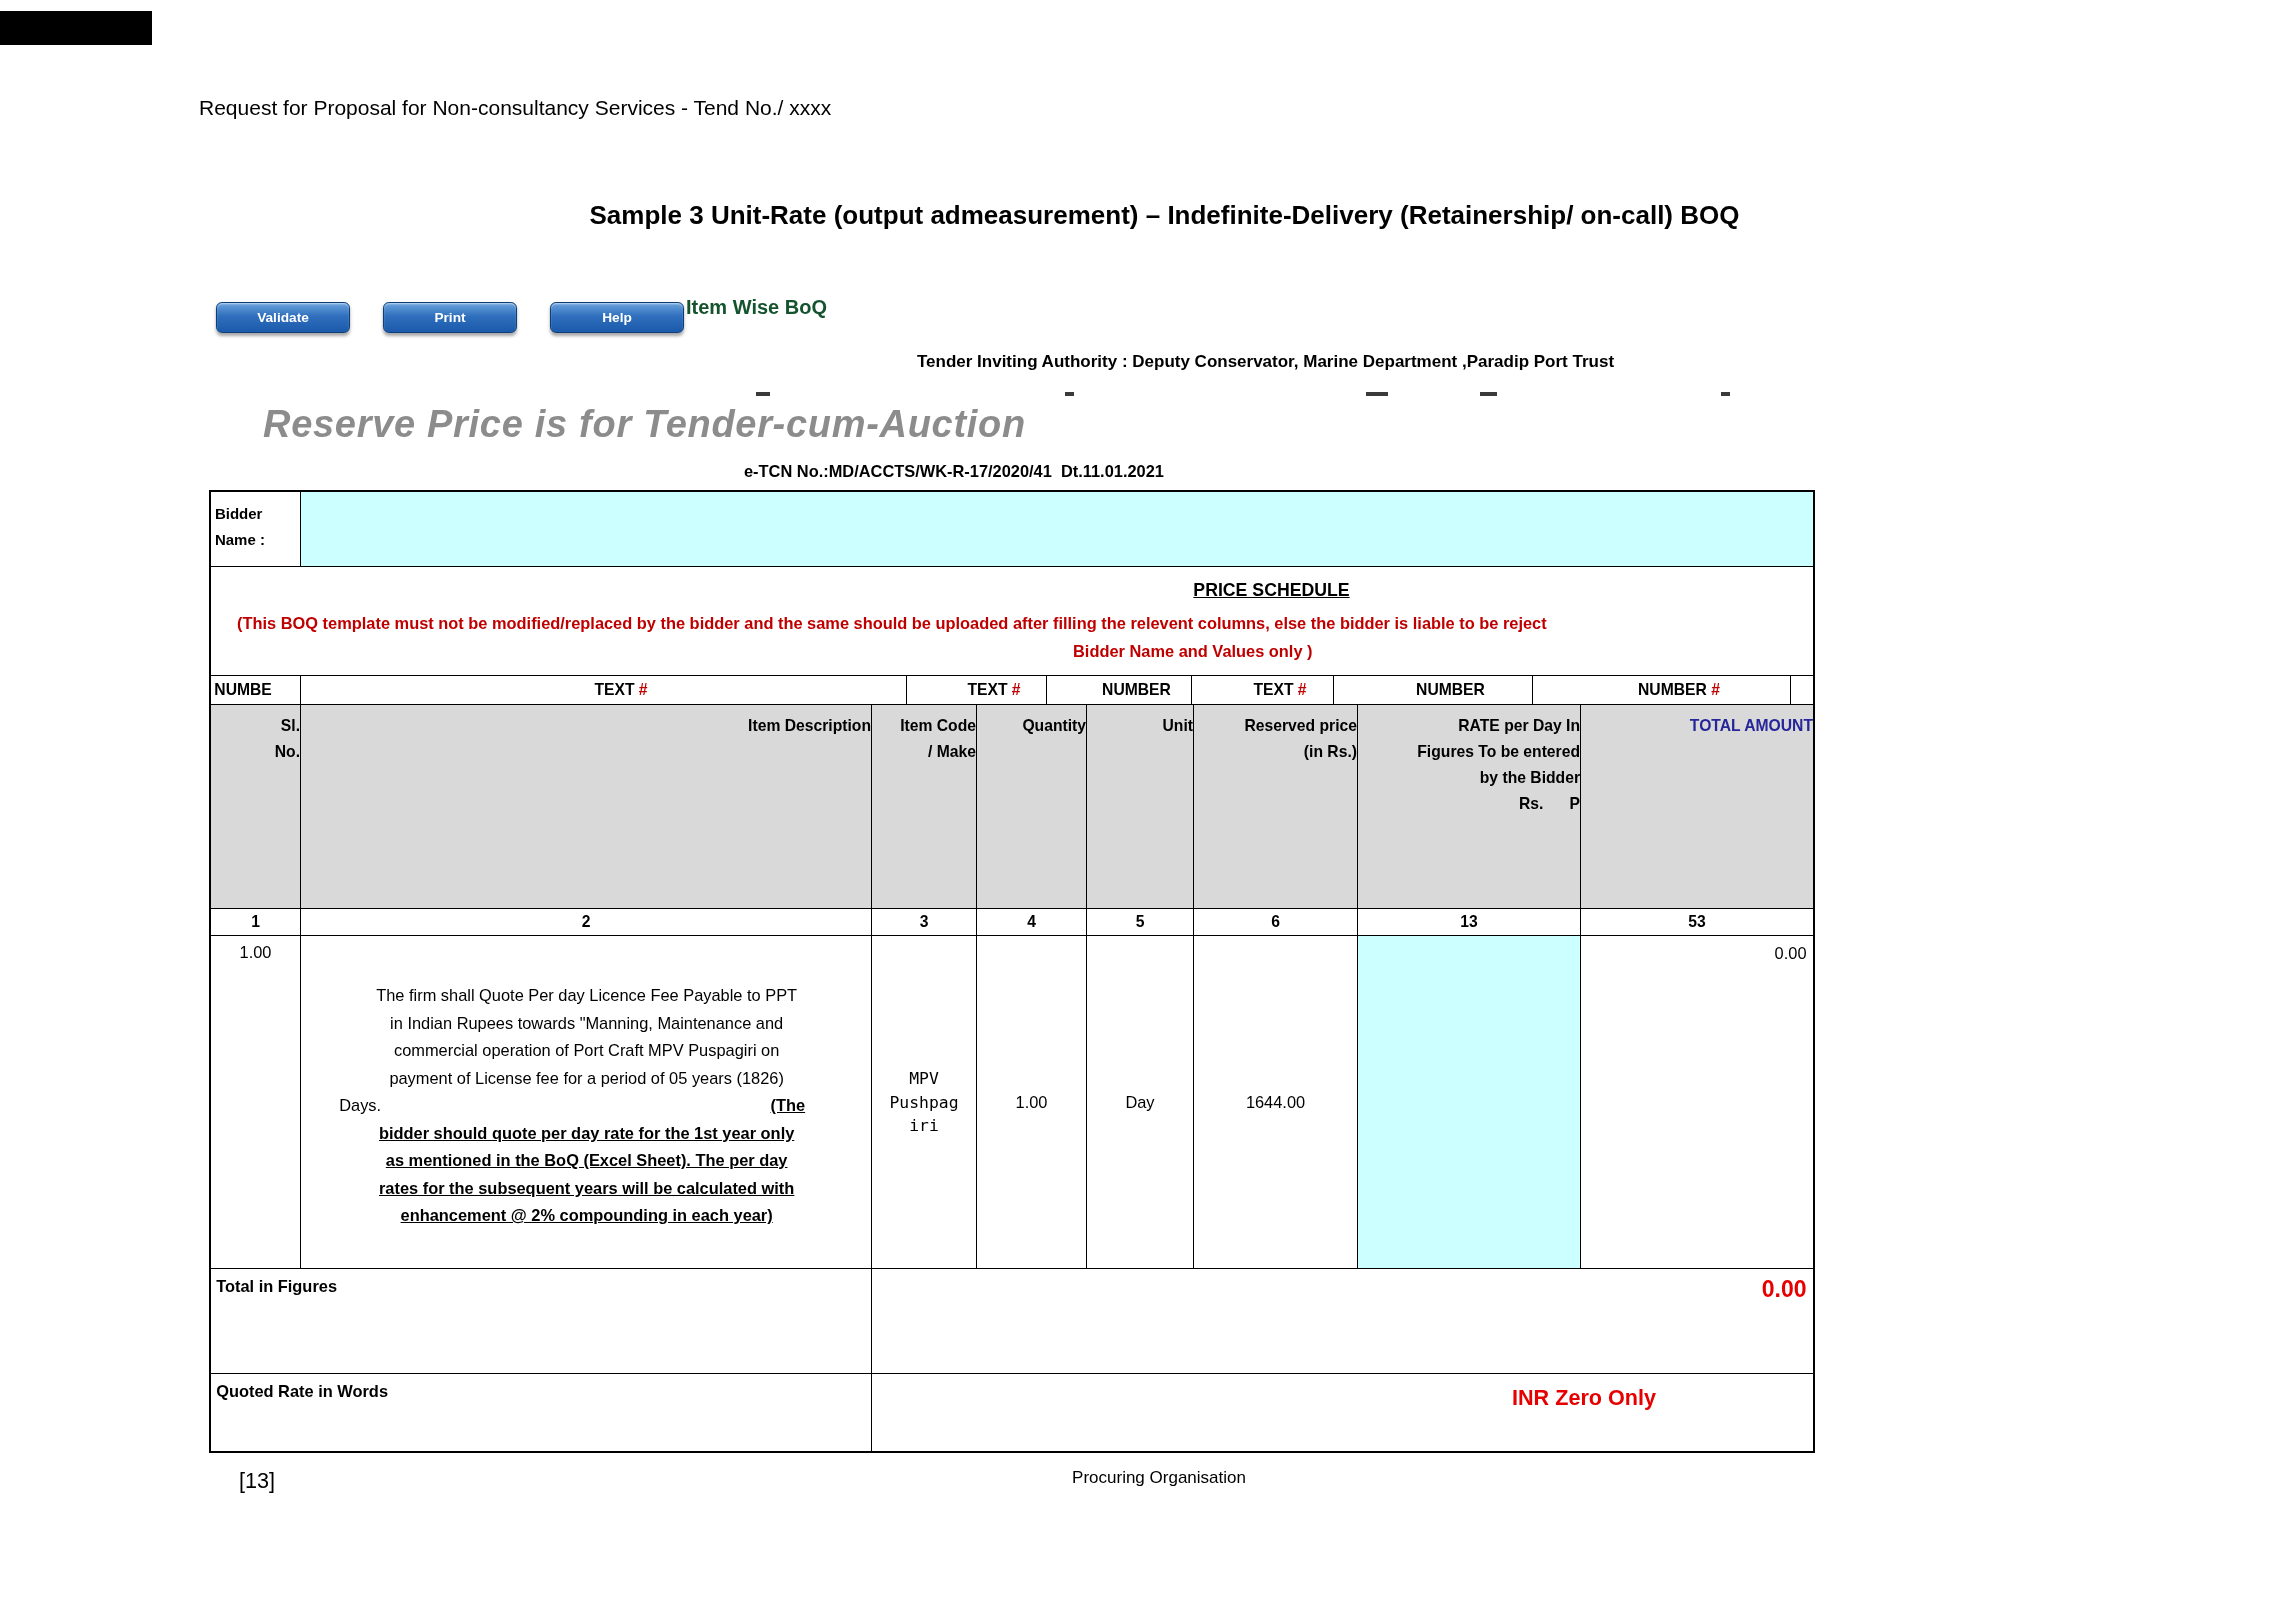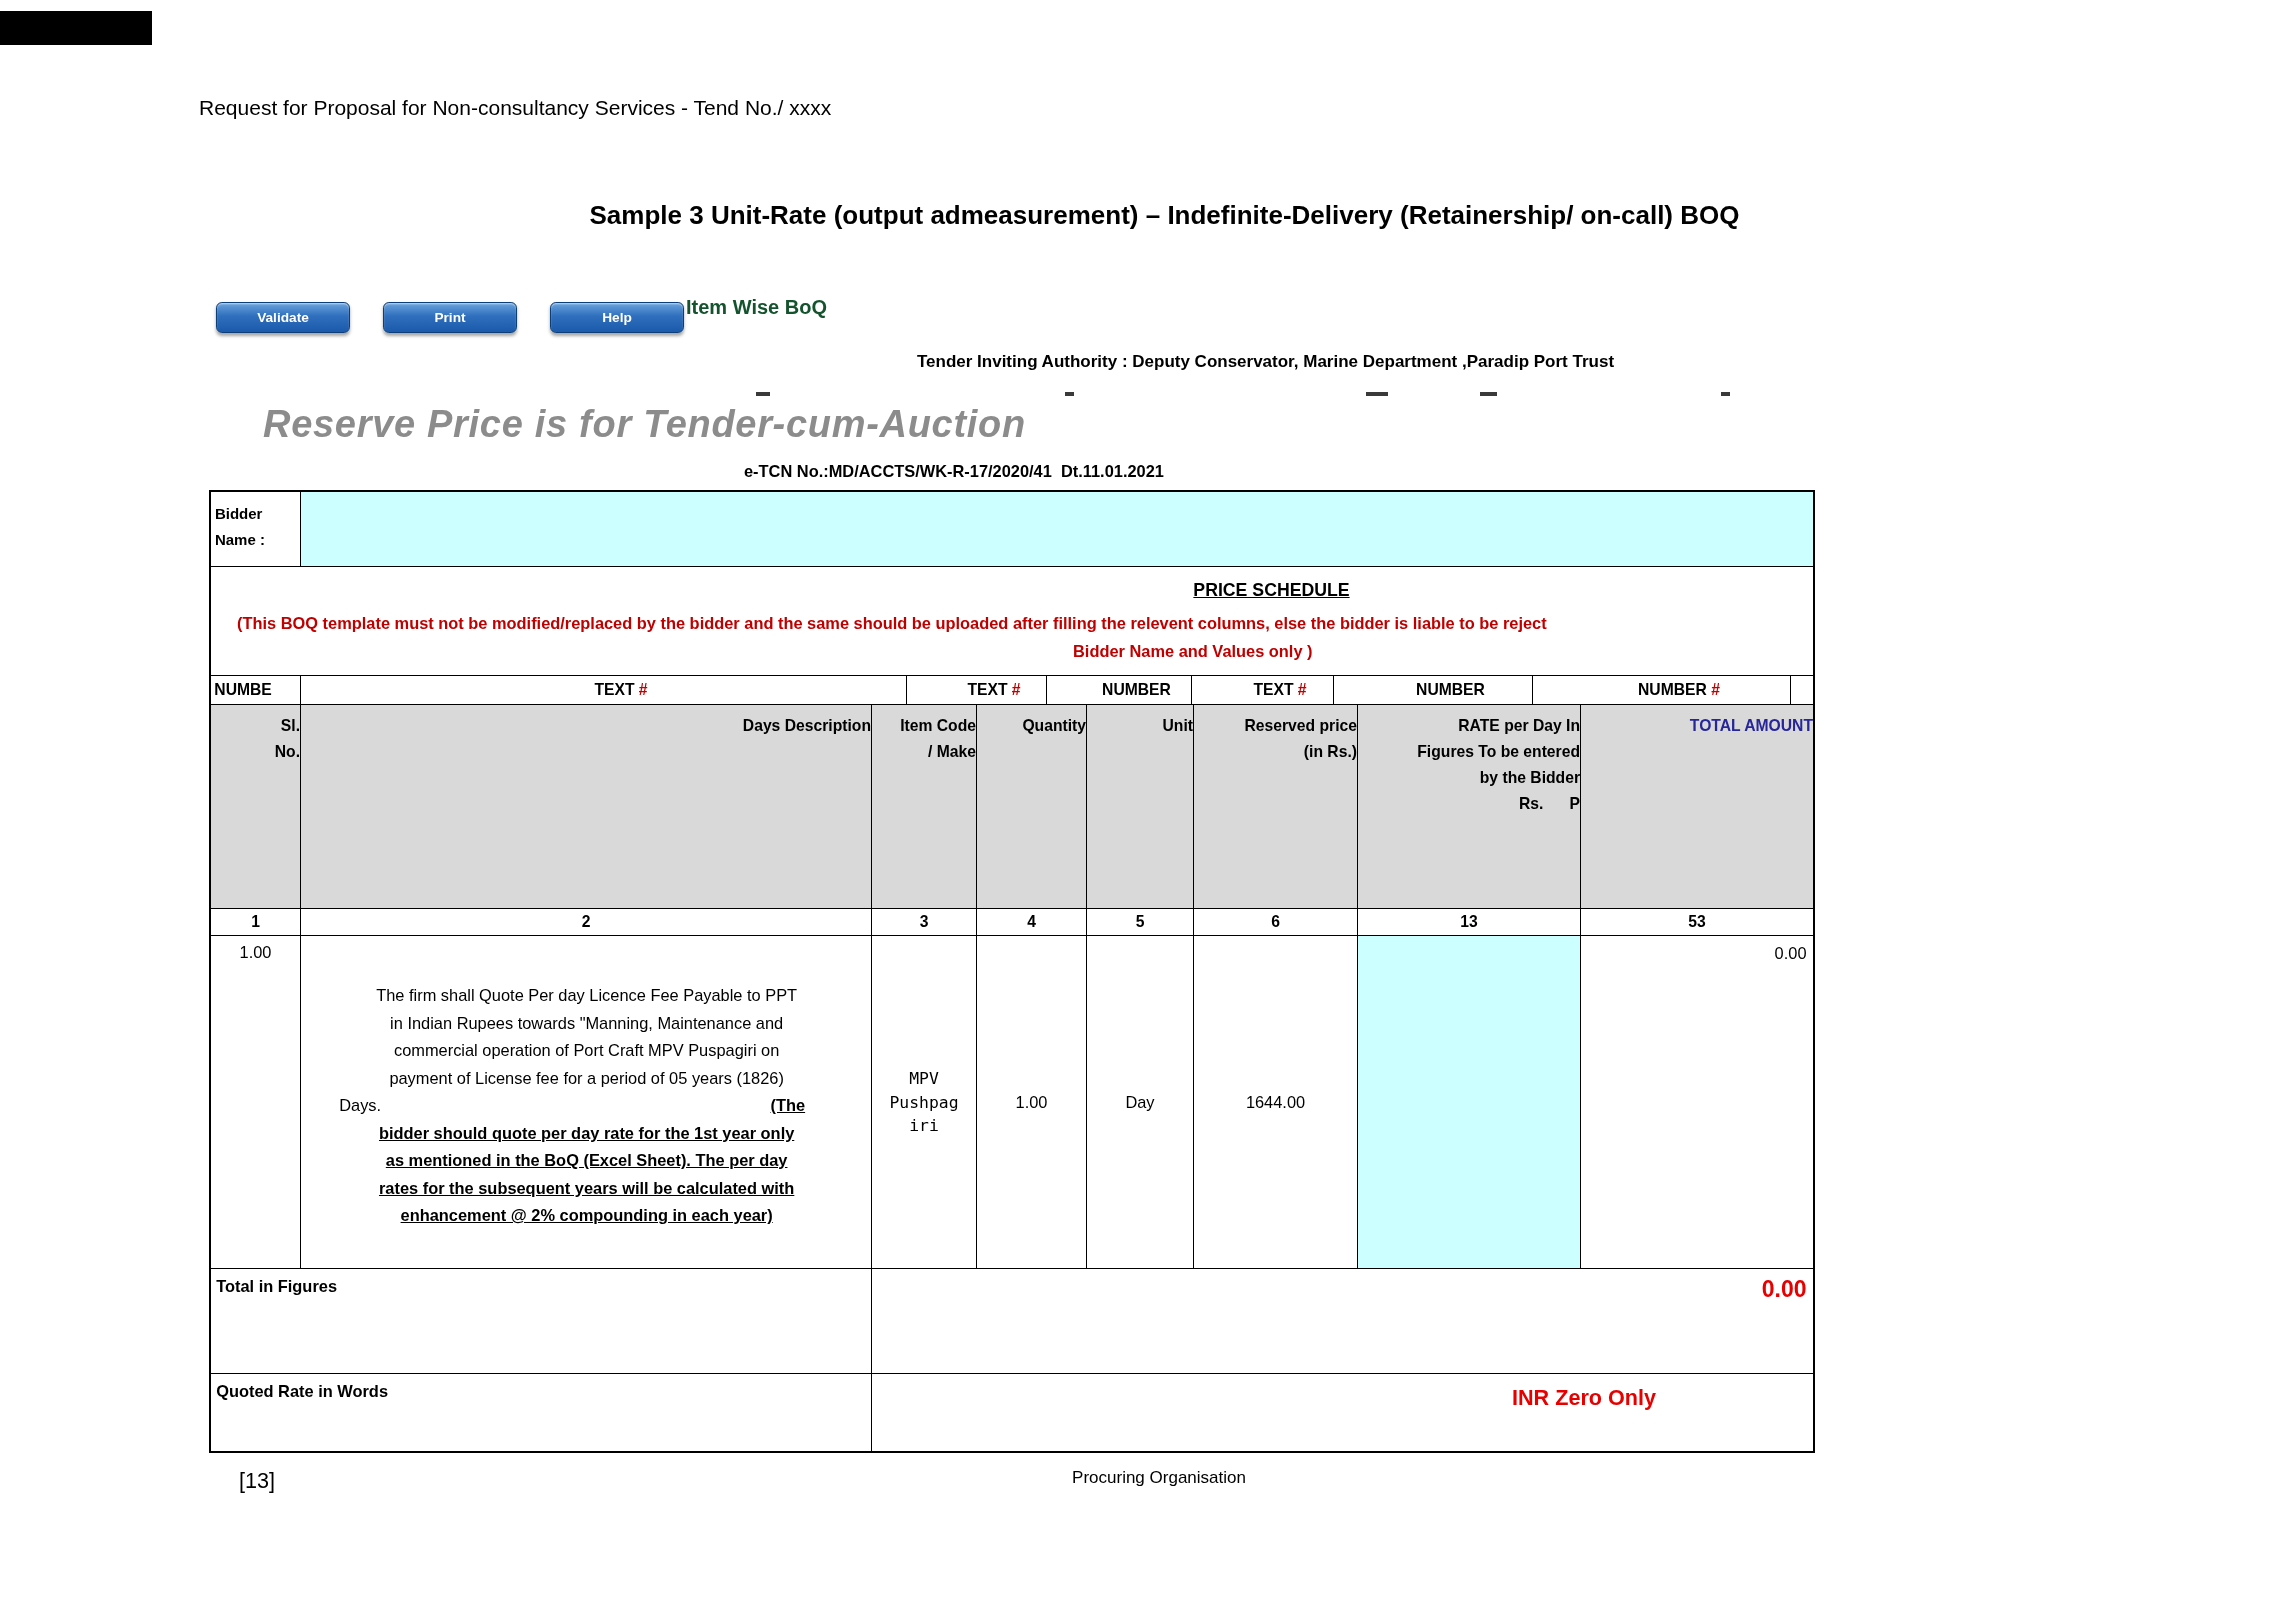--- a/index.html
+++ b/index.html
@@ -160,21 +160,21 @@
         </div>
       <div class="c">
           <span>NUMBER</span>
           <span class="hash">&nbsp;#</span>
         </div>
     </div>
 
     <div class="trow row-gray cols8">
       <div class="c">Sl.
 No.</div>
-      <div class="c">Days Description</div>
+      <div class="c">Item Description</div>
       <div class="c">Item Code
 / Make</div>
       <div class="c">Quantity</div>
       <div class="c">Unit</div>
       <div class="c">Reserved price
 (in Rs.)</div>
       <div class="c">RATE per Day In
 Figures To be entered
 by the Bidder
 Rs.&nbsp;&nbsp;&nbsp;&nbsp;&nbsp;&nbsp;P</div>

